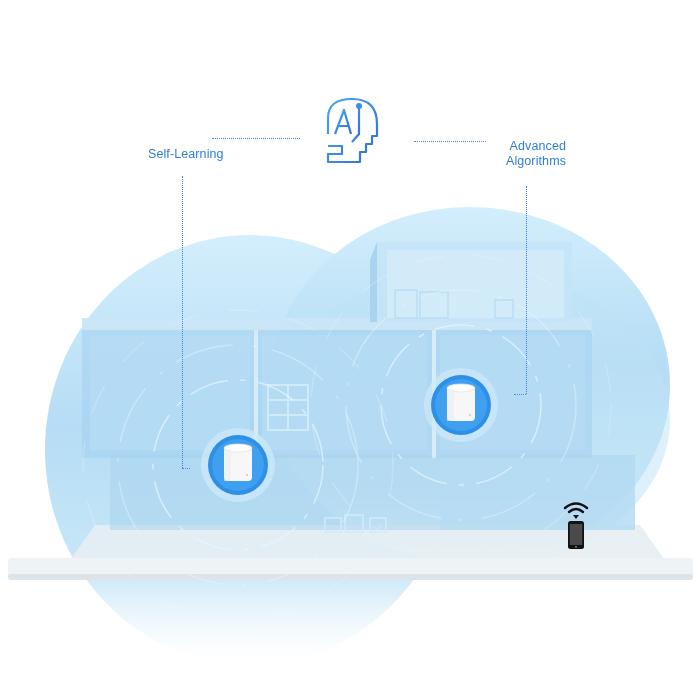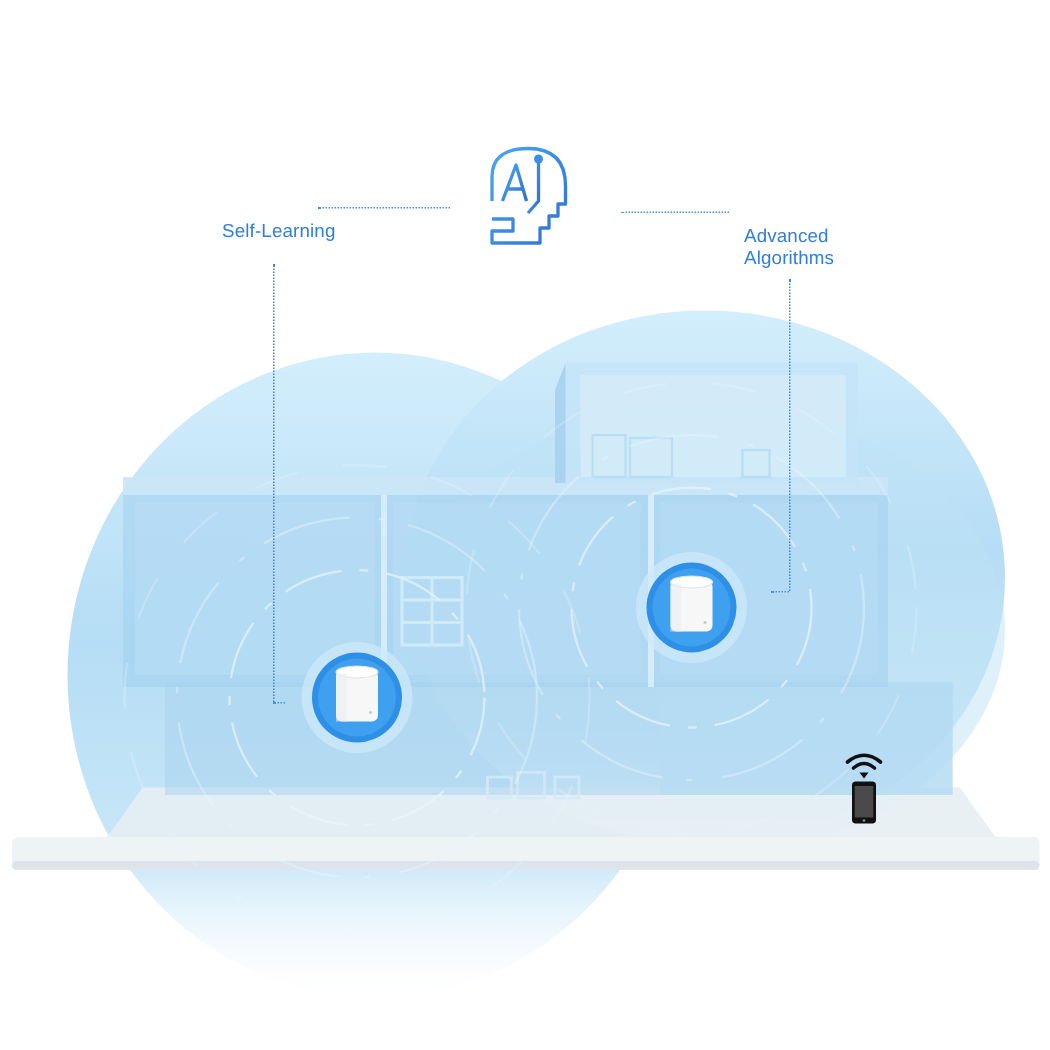--- a/index.html
+++ b/index.html
@@ -130,21 +130,21 @@
 </div>
 
 <div class="abs dot-h" style="left:212px;top:138px;width:88px;"></div>
 <div class="abs dot-h" style="left:414px;top:141px;width:72px;"></div>
 <div class="abs dot-v" style="left:182px;top:176px;height:292px;"></div>
 <div class="abs dot-h" style="left:182px;top:468px;width:8px;"></div>
 <div class="abs dot-v" style="left:526px;top:186px;height:208px;"></div>
 <div class="abs dot-h" style="left:514px;top:394px;width:12px;"></div>
 
 <div class="abs label" style="left:148px;top:147px;">Self-Learning</div>
-<div class="abs label" style="left:496px;top:150px;text-align:left;width:70px;">
+<div class="abs label" style="left:496px;top:139px;text-align:right;width:70px;">
   <div>Advanced</div>
   <div>Algorithms</div>
 </div>
 
 <div class="abs" style="left:563px;top:500px;width:26px;height:52px;">
   <svg width="26" height="52" viewBox="0 0 26 52">
     <path d="M2,8 Q13,-1 24,8" fill="none" stroke="#111" stroke-width="2.4" stroke-linecap="round"></path>
     <path d="M6,12 Q13,6 20,12" fill="none" stroke="#111" stroke-width="2.4" stroke-linecap="round"></path>
     <polygon points="10,15 16,15 13,19" fill="#111"></polygon>
     <rect x="5" y="21" width="16" height="28" rx="2.5" fill="#111"></rect>

